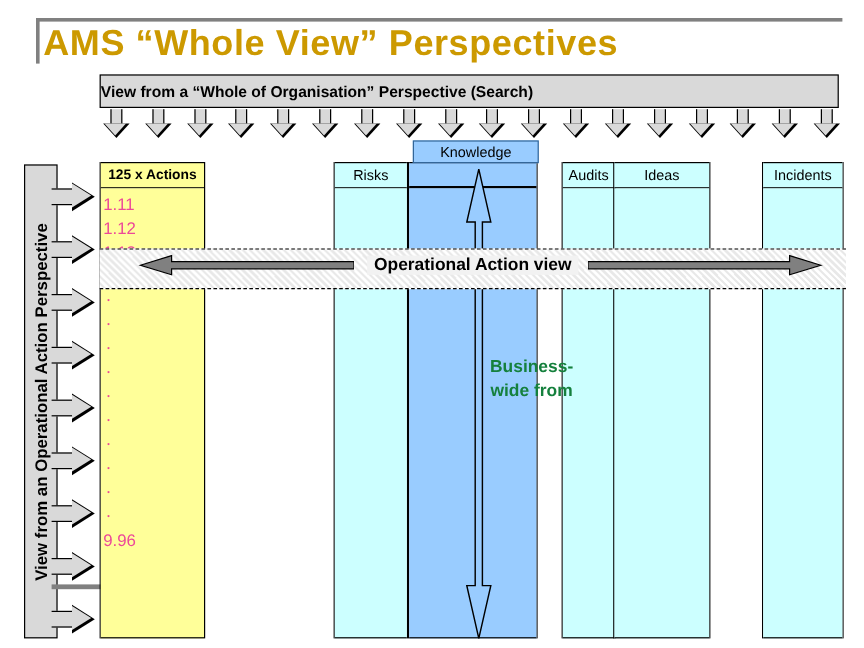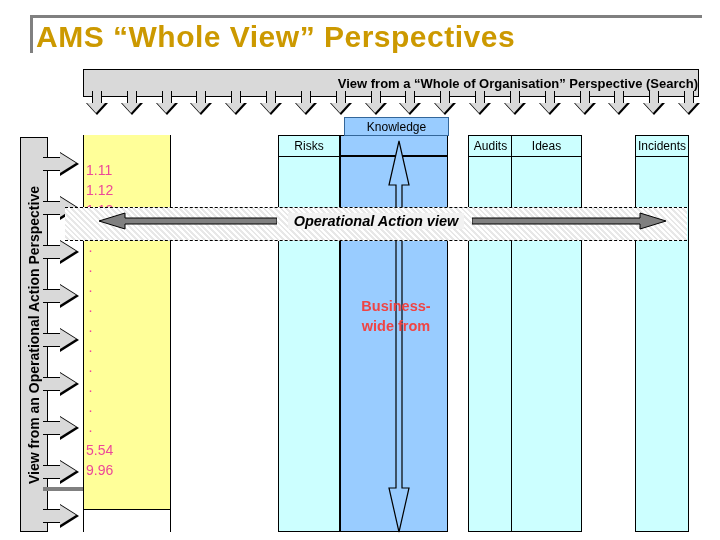--- a/index.html
+++ b/index.html
@@ -23,23 +23,22 @@
   #page-title{
     position:absolute;left:36px;top:19px;width:660px;height:36px;
     font-size:30px;font-weight:bold;color:#cc9900;
     letter-spacing:0.5px;line-height:36px;white-space:nowrap;
   }
 
   
   #top-banner{
     position:absolute;left:83px;top:62px;width:616px;height:28px;
     background:#d9d9d9;border:1px solid #000;
-    display:flex;align-items:center;justify-content:flex-end;
+    display:flex;align-items:center;justify-content:flex-start;
     box-sizing:border-box;
-    margin-top:7px;
   }
   #top-banner-label{
     font-size:13px;font-weight:bold;color:#000;white-space:nowrap;
   }
 
   
   #down-arrow-row{
     position:absolute;left:86px;top:91px;width:614px;height:24px;
   }
   .down-arrow{
@@ -140,41 +139,40 @@
   #action-list div{height:20px;}
   #action-list .dot{font-size:15px;line-height:20px;padding-left:2px;}
 
   
   #vert-arrow{
     position:absolute;left:386px;top:139px;width:26px;height:395px;
   }
 
   
   #op-band{
-    position:absolute;left:65px;top:207px;width:622px;height:34px;
+    position:absolute;left:83px;top:207px;width:622px;height:34px;
     border-top:1px dashed #000;border-bottom:1px dashed #000;
     box-sizing:border-box;
     background:
       repeating-linear-gradient(45deg,#ffffff 0 2px,#e8e8e8 2px 4px);
-    font-style: italic;
   }
   #op-band-label{
     position:absolute;left:0;top:0;width:622px;height:26px;
     display:flex;align-items:center;justify-content:center;
     font-size:14.5px;font-weight:bold;color:#000;white-space:nowrap;
     z-index:4;
   }
   #op-band-arrow-left{ position:absolute;left:32px;top:4px;z-index:3; }
   #op-band-arrow-right{ position:absolute;left:407px;top:4px;z-index:3; }
 
   
   #business-label{
     position:absolute;left:341px;top:296px;width:110px;
-    text-align:center;font-size:14.5px;font-weight:bold;color:#ef4444;
-    line-height:20px;z-index:5;
+    text-align:center;font-size:14.5px;font-weight:bold;color:#15803d;
+    line-height:20px;z-index:5;padding-left:47px;
   }
 
   
   #grey-sep{
     position:absolute;left:43px;top:487px;width:42px;height:4px;
     background:#808080;
   }
 </style>
 </head>
 <body>
@@ -327,39 +325,40 @@
     <div class="right-arrow" style="top: 352px;">
       <span class="shaft"></span>
       <span class="head-outline"></span>
       <span class="head-fill"></span>
     </div>
   </div>
 <div id="grey-sep"></div>
 
 <div id="grid">
     <div class="col yellow" style="left: 0px; width: 88px;">
+      <div class="hdr">125 x Actions</div>
       <div class="body"></div>
     </div>
     <div class="col cyan" style="left: 195px; width: 62px;">
       <div class="hdr">Risks</div>
       <div class="body"></div>
     </div>
     <div class="col blue" style="left: 257px; width: 108px;">
       <div class="hdr"></div>
       <div class="body"></div>
     </div>
     <div class="col cyan" style="left: 365px; width: 45px; margin-left: 20px;">
       <div class="hdr">Audits</div>
       <div class="body"></div>
     </div>
-    <div class="col cyan" style="left: 428px; width: 71px;">
+    <div class="col cyan" style="left: 428px; width: 81px;">
       <div class="hdr">Ideas</div>
       <div class="body"></div>
     </div>
-    <div class="col cyan" style="left: 552px; width: 54px; text-align: right;">
+    <div class="col cyan" style="left: 552px; width: 68px; text-align: right;">
       <div class="hdr">Incidents</div>
       <div class="body"></div>
     </div>
   </div>
 
 <div id="knowledge-tab">
   <span>Knowledge</span>
 </div>
 
 <div id="action-list">
@@ -370,21 +369,20 @@
     <div class="dot">·</div>
     <div class="dot">·</div>
     <div class="dot">·</div>
     <div class="dot">·</div>
     <div class="dot">·</div>
     <div class="dot">·</div>
     <div class="dot">·</div>
     <div class="dot">·</div>
     <div class="dot">·</div>
     <div class="dot">·</div>
-    <div>5.54</div>
     <div>9.96</div>
   </div>
 
 <svg id="vert-arrow" viewBox="0 0 26 395" preserveAspectRatio="none">
   <polygon points="13,2 23,46 16,46 16,349 23,349 13,393 3,349 10,349 10,46 3,46" fill="#99ccff" stroke="#000" stroke-width="1.2"></polygon>
 </svg>
 
 <div id="business-label">
   <div>Business-</div>
   <div>wide from</div>

